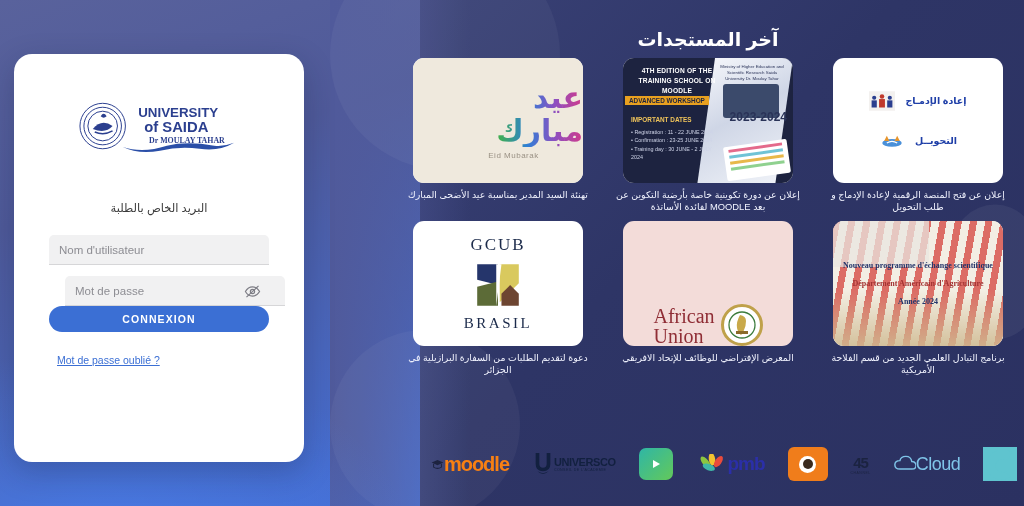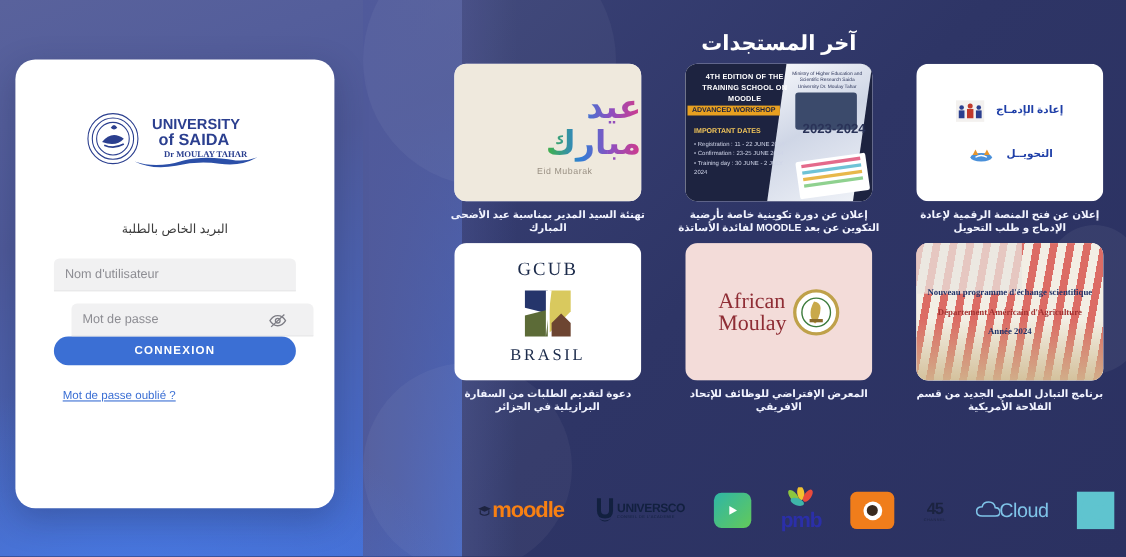--- a/index.html
+++ b/index.html
@@ -90,21 +90,21 @@
     column-gap: 14px; row-gap: 8px; justify-content: center;
   }
   .news-card { width: 196px; display: flex; flex-direction: column; align-items: center; cursor: pointer; }
   .thumb {
     width: 170px; height: 125px; border-radius: 11px; overflow: hidden;
     background: #fff; position: relative;
     display: flex; align-items: center; justify-content: center;
   }
   .caption {
     margin-top: 6px; width: 184px; text-align: center; direction: rtl;
-    color: #f2f4ff; font-size: 9.4px; font-weight: bold; line-height: 1.28;
+    color: #f2f4ff; font-size: 9.4px; font-weight: normal; line-height: 1.28;
   }
 
   
   .eid-art { width: 100%; height: 100%; background: #efe9dd; position: relative;
              display:flex; flex-direction:column; align-items:center; justify-content:center;padding-left:31px; }
   .eid-calli { font-size: 30px; font-weight: bold; direction: rtl;
     background: linear-gradient(90deg,#e03a3a,#e8a33a,#3fae54,#2f7fd6,#8e4fc0,#d13a8a);
     -webkit-background-clip: text; background-clip: text; color: transparent;
     font-family: "DejaVu Sans", sans-serif; line-height: 1.1; }
   .eid-sub { margin-top: 4px; font-size: 8px; color: #9a9184; letter-spacing: .5px; }
@@ -132,21 +132,21 @@
   .gcub-top { font-size:17px; letter-spacing:2px; color:#1b2a4a; }
   .gcub-mark { width:52px; height:52px; margin:4px 0; position:relative; overflow:hidden; }
   .gcub-bot { font-size:15px; letter-spacing:2.5px; color:#1b2a4a; }
 
   .reint-art { width:100%; height:100%; background:#fff; display:flex; flex-direction:column;
       align-items:center; justify-content:center; gap:20px; direction:rtl; }
   .reint-row { display:flex; align-items:center; gap:10px; }
   .reint-lbl { font-size:9.5px; font-weight:bold; color:#1f3fa8; letter-spacing:1px; }
   .reint-ic { width:26px; height:20px; }
 
-  .au-art { width:100%; height:100%; background:#f3dcd9; display:flex; align-items:center;
+  .au-art { width:100%; height:100%; background:#f3dcd9; display:flex; align-items:flex-end;
       justify-content:center; gap:6px; }
   .au-txt { font-size:20px; line-height:1.0; color:#8f2d35; font-family:"Liberation Serif", serif; }
   .au-emb { width:42px; height:42px; border-radius:50%; border:3px solid #bfa14a;
       background:#fff; display:flex; align-items:center; justify-content:center; }
 
   .usda-art { width:100%; height:100%; background:#efe8d8; position:relative; overflow:hidden;
       display:flex; flex-direction:column; align-items:center; justify-content:center; }
   .usda-flag { position:absolute; inset:0;
       background:
         linear-gradient(180deg, rgba(255,255,255,0) 55%, rgba(196,170,120,.85) 100%),
@@ -317,21 +317,21 @@
         </div>
       </div>
       <div class="caption">دعوة لتقديم الطلبات من السفارة البرازيلية في الجزائر</div>
     </div>
 
     <div class="news-card">
       <div class="thumb">
         <div class="au-art">
           <div>
             <div class="au-txt">African</div>
-            <div class="au-txt">Moulay</div>
+            <div class="au-txt">Union</div>
           </div>
           <div class="au-emb">
             <svg width="28" height="28" viewBox="0 0 28 28">
               <circle cx="14" cy="14" r="13" fill="none" stroke="#3d7c3d" stroke-width="1.3"></circle>
               <path d="M12 4 q6 1 6 6 q0 5 -2 9 q-1 4 -3 5 q-3 -2 -4 -7 q-1 -6 3 -13 z" fill="#c9a94a"></path>
               <rect x="8" y="20" width="12" height="3" fill="#8a6b2a"></rect>
             </svg>
           </div>
         </div>
       </div>
@@ -376,21 +376,21 @@
   </div>
 
   <div class="plogo">
     <div class="play-box">
       <svg width="12" height="12" viewBox="0 0 12 12">
           <path d="M3 2 L10 6 L3 10 z" fill="#fff"></path>
         </svg>
     </div>
   </div>
 
-  <div class="plogo" style="flex-direction:column; gap:0;">
+  <div class="plogo" style="flex-direction:row; gap:0;">
     <svg width="32" height="20" viewBox="0 0 40 24">
       <ellipse cx="12" cy="10" rx="4" ry="9" fill="#8cc63f" transform="rotate(-38 12 10)"></ellipse>
       <ellipse cx="20" cy="6" rx="4" ry="8" fill="#f2c230" transform="rotate(-8 20 6)"></ellipse>
       <ellipse cx="28" cy="9" rx="4" ry="8" fill="#e94b3c" transform="rotate(35 28 9)"></ellipse>
       <ellipse cx="16" cy="16" rx="4" ry="8" fill="#3fb6a8" transform="rotate(-70 16 16)"></ellipse>
     </svg>
     <span class="pmb-word">pmb</span>
   </div>
 
   <div class="plogo">

